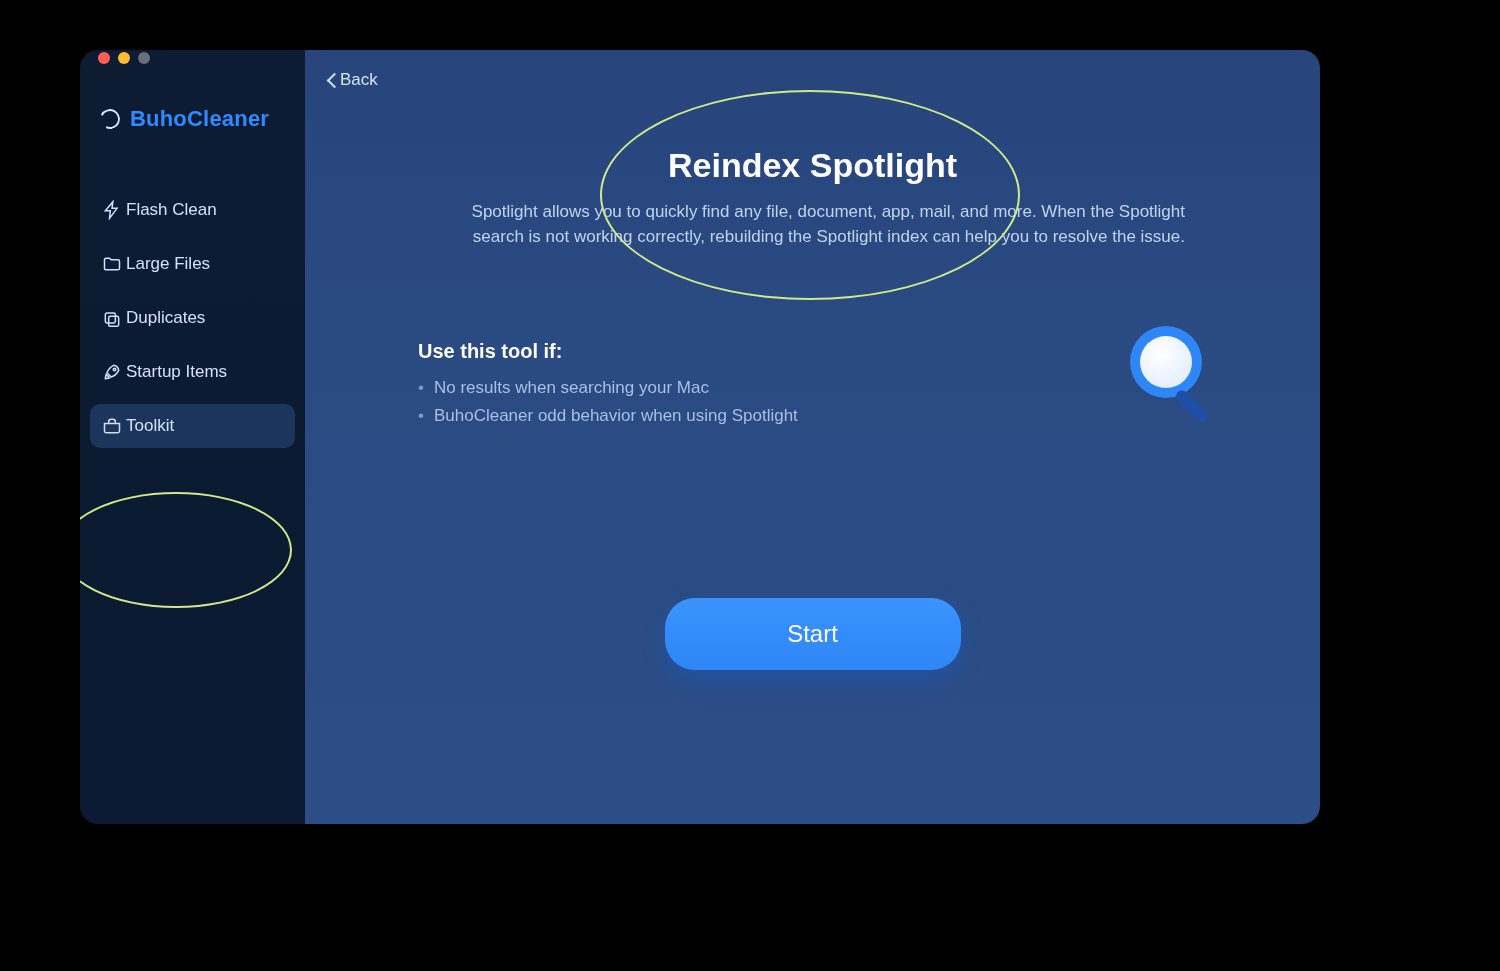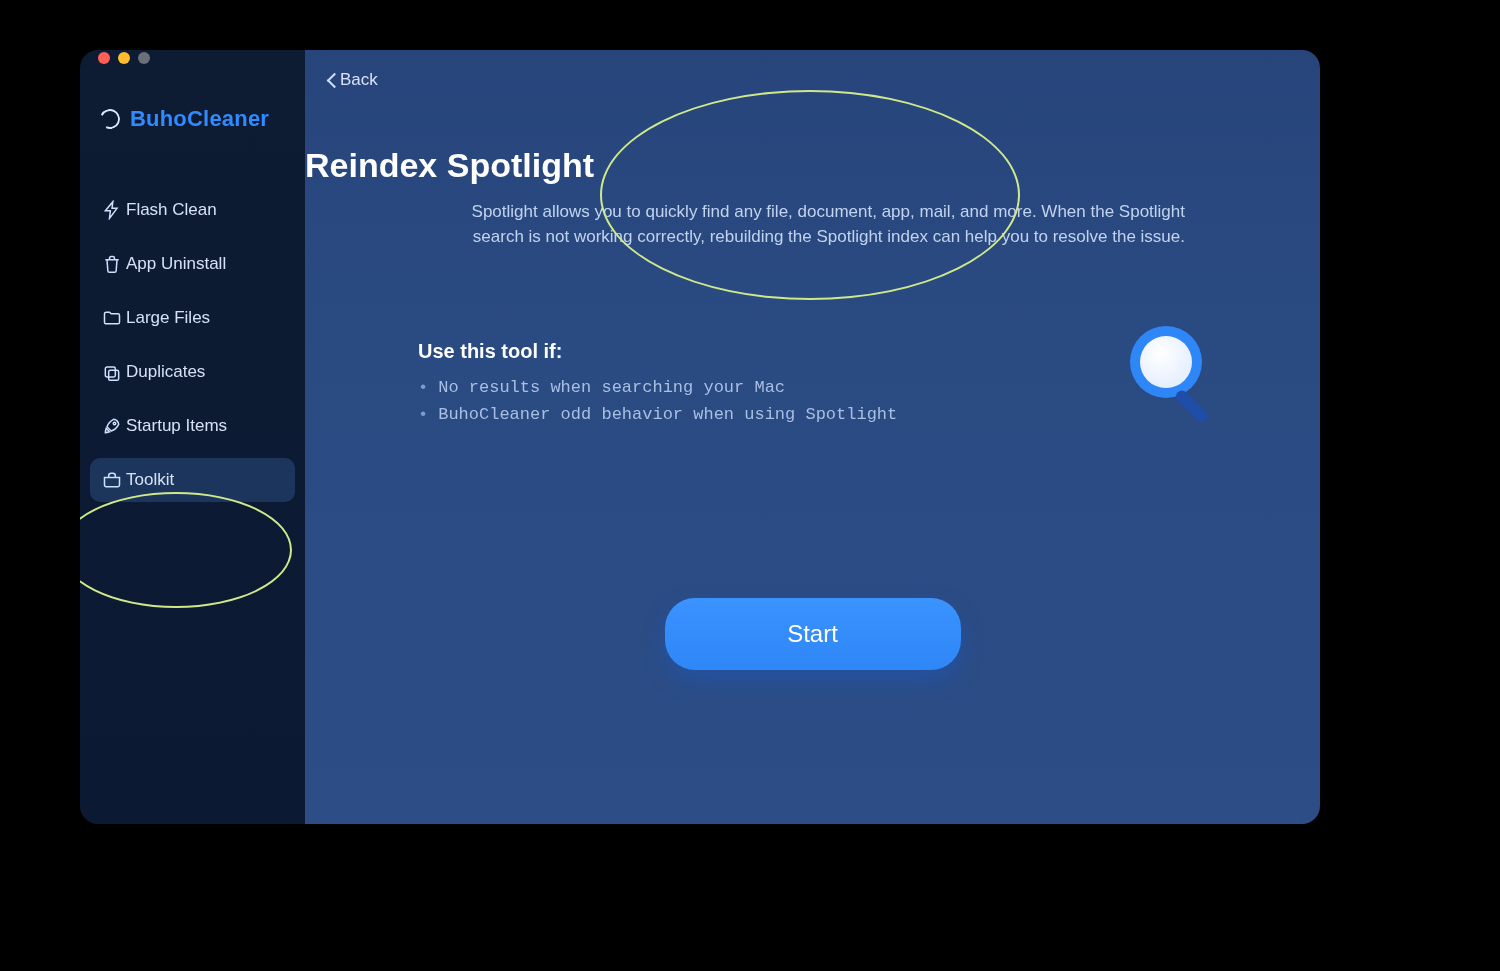--- a/index.html
+++ b/index.html
@@ -38,25 +38,25 @@
   .nav-item .label { white-space: nowrap; }
 
   .content {
     flex: 1; height: 100%;
     background: linear-gradient(180deg, #27457b 0%, #2a4a82 35%, #2c4d86 100%);
     position: relative; color: #e9eefb;
   }
   .back { position: absolute; left: 24px; top: 20px; display: flex; align-items: center; gap: 0; color: #d8e3fb; cursor: pointer; font-size: 17px; }
   .back .chev { width: 11px; height: 11px; border-left: 2px solid #cfe0ff; border-bottom: 2px solid #cfe0ff; transform: rotate(45deg); }
 
-  .title { position: absolute; left: 0; right: 0; top: 96px; text-align: left; font-size: 34px; font-weight: 600; color: #ffffff; }
+  .title { position: absolute; left: 0; right: 0; top: 96px; text-align: center; font-size: 34px; font-weight: 600; color: #ffffff; }
   .desc { position: absolute; left: 135px; right: 135px; top: 150px; font-size: 17px; line-height: 1.45; color: #c2d3ef; text-align: right; }
 
   .section-title { position: absolute; left: 113px; top: 290px; font-size: 20px; color: #ffffff; font-weight: 600; }
-  .bullets { position: absolute; left: 113px; top: 324px; color: #a9bfe4; font-size: 17px; font-family: Liberation Mono, monospace; }
+  .bullets { position: absolute; left: 113px; top: 324px; color: #a9bfe4; font-size: 17px; }
   .bullets li { list-style: none; display: flex; gap: 10px; padding: 4px 0; }
   .bullets li::before { content: "•"; color: #7f9acc; }
 
   .spot-icon { position: absolute; right: 100px; top: 272px; width: 98px; height: 110px; }
   .spot-icon svg { width: 98px; height: 110px; }
 
   .start-btn {
     position: absolute; left: 50%; transform: translateX(-50%); top: 548px;
     width: 296px; height: 72px; border-radius: 30px; border: none;
     background: linear-gradient(180deg, #3a93ff, #2f86f6); color: #fff;
@@ -87,28 +87,20 @@
       </div>
 
       <nav class="nav">
         <div class="nav-item">
           <span class="icon">
             <svg viewBox="0 0 24 24">
                 <path d="M13 2 4 13h6l-1 9 9-12h-6l1-8z"></path>
               </svg>
           </span>
           <span class="label">Flash Clean</span>
-        </div>
-        <div class="nav-item">
-          <span class="icon">
-            <svg viewBox="0 0 24 24">
-                <path d="M4 7h16M9 7V5a2 2 0 0 1 2-2h2a2 2 0 0 1 2 2v2M6 7l1 13a2 2 0 0 0 2 2h6a2 2 0 0 0 2-2l1-13"></path>
-              </svg>
-          </span>
-          <span class="label">App Uninstall</span>
         </div>
         <div class="nav-item">
           <span class="icon">
             <svg viewBox="0 0 24 24">
                 <path d="M3 7a2 2 0 0 1 2-2h4l2 2h8a2 2 0 0 1 2 2v8a2 2 0 0 1-2 2H5a2 2 0 0 1-2-2V7z"></path>
               </svg>
           </span>
           <span class="label">Large Files</span>
         </div>
         <div class="nav-item">

